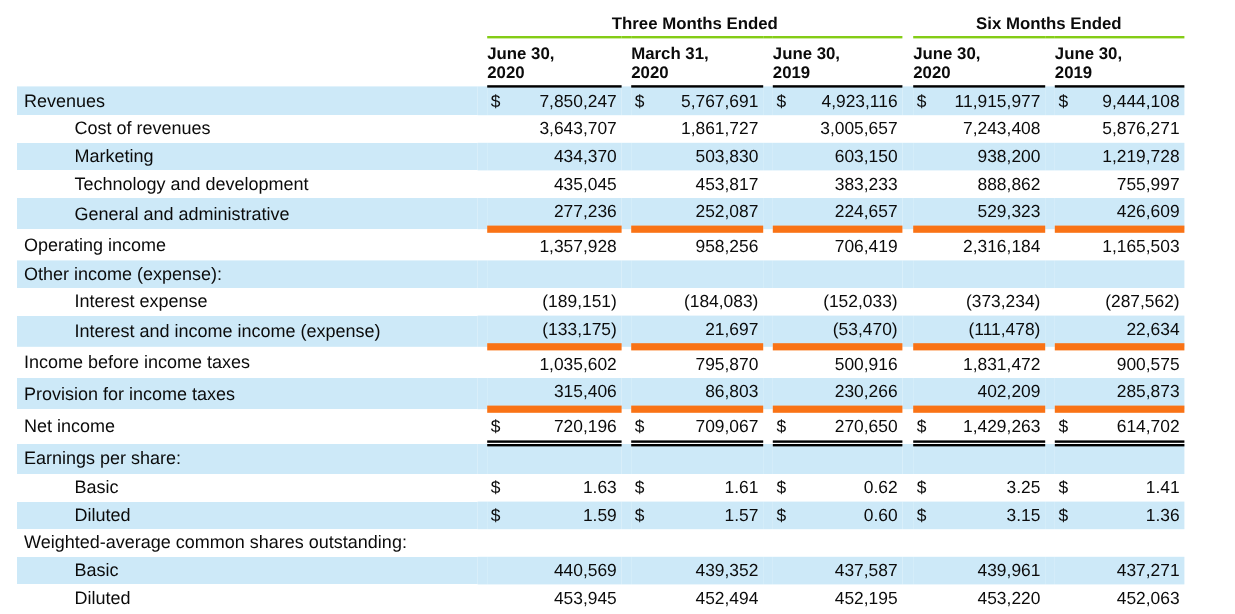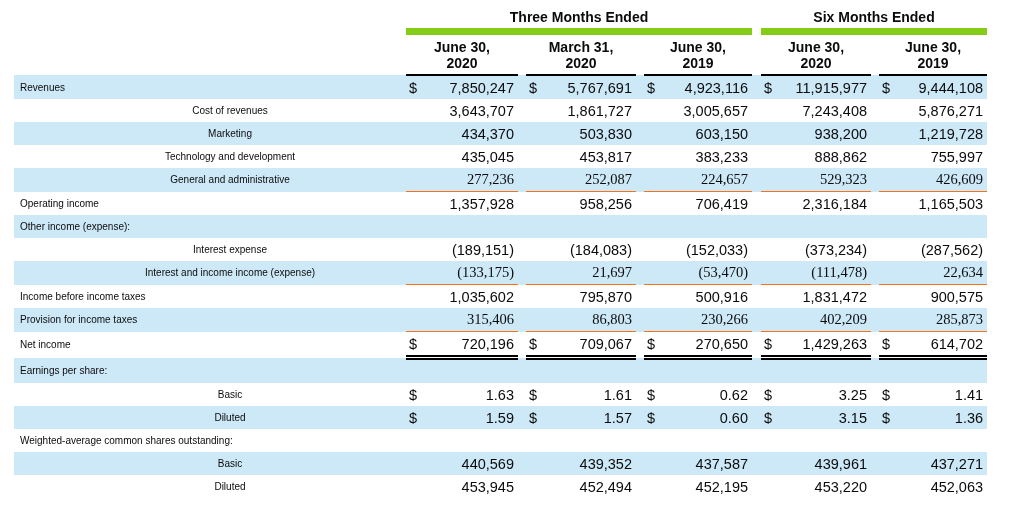--- a/index.html
+++ b/index.html
@@ -21,48 +21,48 @@
   col.c-gap2{width:9px;}
   col.c-num1{width:112px;}
   col.c-num2{width:110px;}
   col.c-num3{width:108px;}
   col.c-num4{width:110px;}
   col.c-num5{width:108px;}
 
   
   th.group{
     font-size:14px;font-weight:bold;text-align:center;
-    border-bottom:7px solid #84cc16;
+    border-bottom:2px solid #84cc16;
     padding:1px 0 3px 0;vertical-align:bottom;
   }
   th.date{
-    font-size:14px;font-weight:bold;text-align:center;
+    font-size:14px;font-weight:bold;text-align:left;
     border-bottom:2px solid #000;
     padding:4px 0 3px 0;vertical-align:middle;line-height:1.15;
   }
   th.date span{display:block;}
 
   
   tr.stripe td{background:#cde9f8;}
   td{height:23px;padding:0;vertical-align:middle;}
   td.label{
-    font-size:10px;
+    font-size:15px;
     padding-left:6px;
     white-space:nowrap;
     overflow:hidden;
   }
-  td.label.ind1{padding-left:48px;text-align:center;}
+  td.label.ind1{padding-left:48px;}
   td.num .cell{
     display:flex;align-items:center;justify-content:space-between;
     height:23px;padding:0 4px 0 3px;
   }
   td.num{font-size:14.5px;}
   .cur{text-align:left;}
   .val{text-align:right;flex:1;}
-  td.num.ul-single{border-bottom:1px solid #f97316;font-family:Liberation Serif, serif;}
+  td.num.ul-single{border-bottom:6px solid #f97316;}
   td.num.ul-double{border-bottom:5px double #000;}
 </style>
 </head>
 <body>
 
 <div class="sheet">
   <table class="fin">
     <colgroup>
       <col class="c-label">
       <col class="c-gap">

